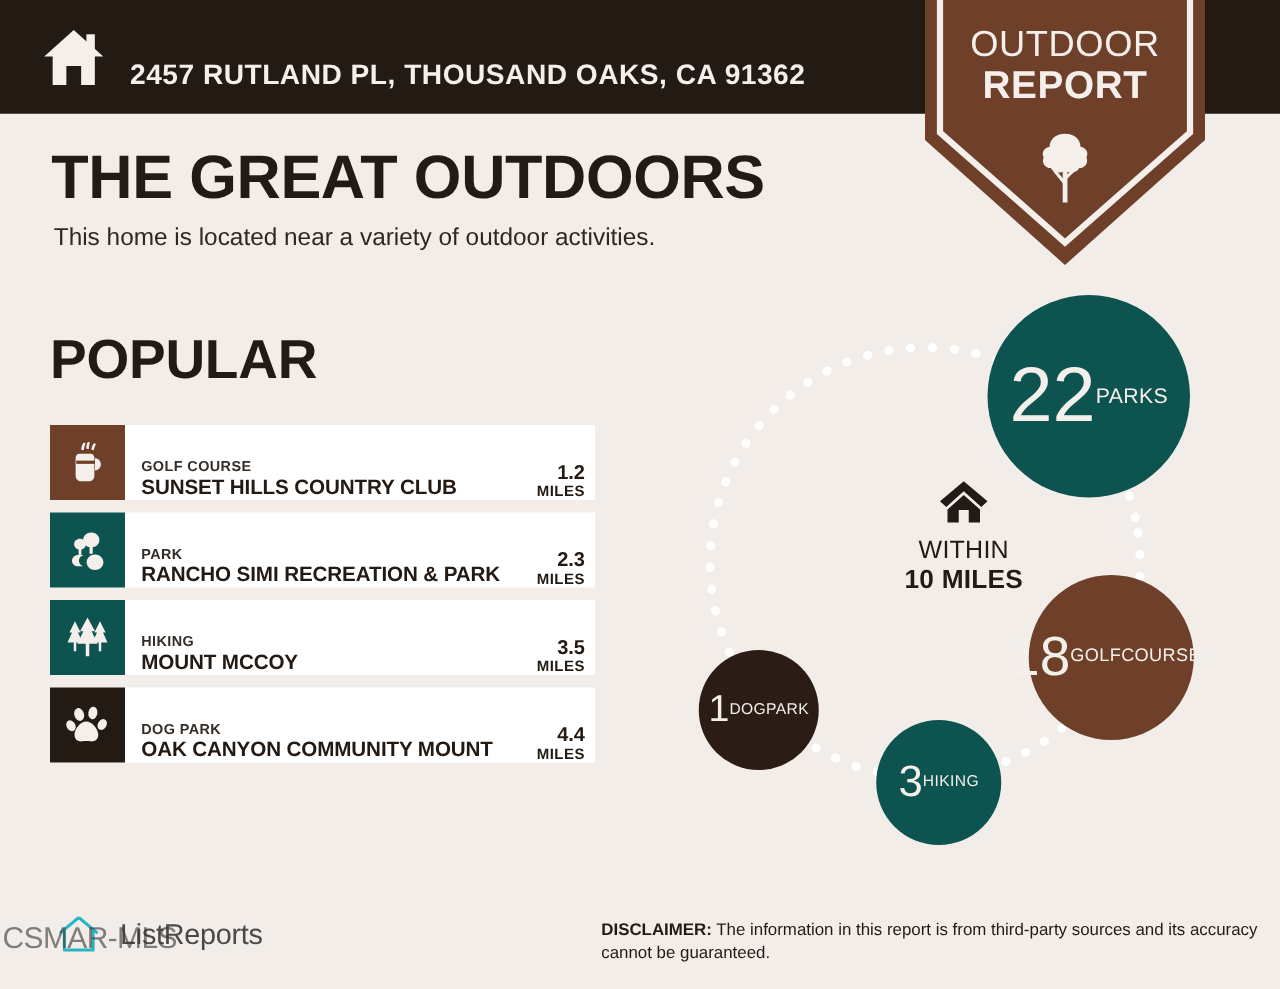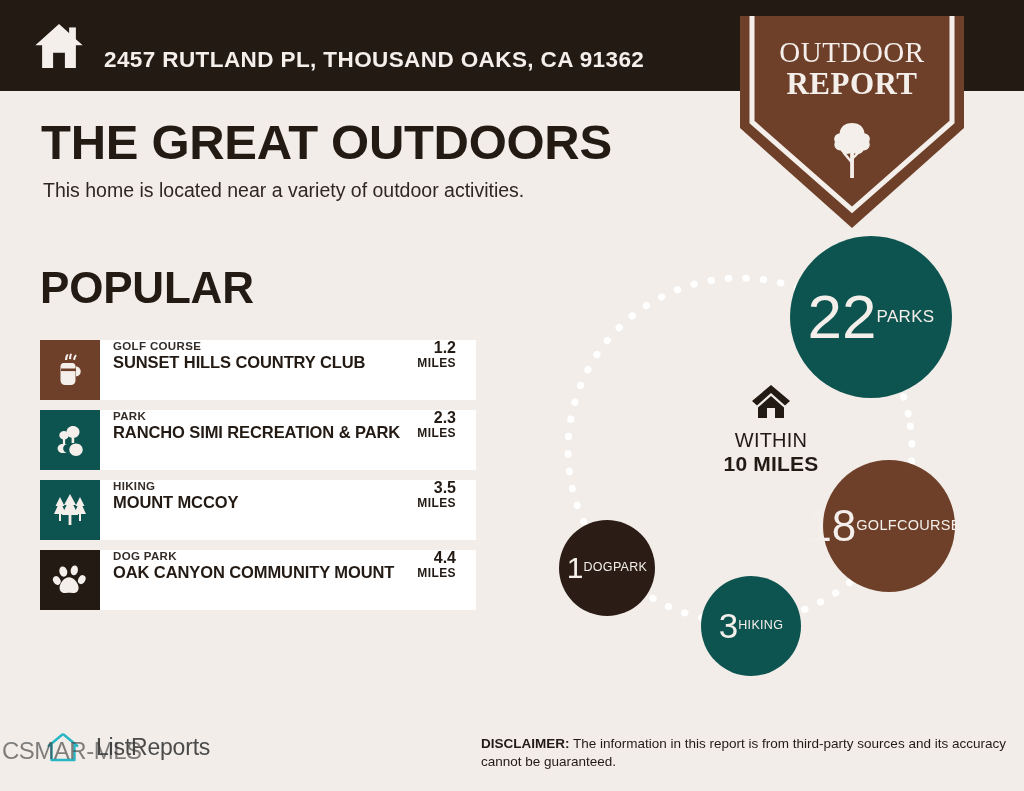--- a/index.html
+++ b/index.html
@@ -39,26 +39,25 @@
     font-weight: bold;
     letter-spacing: 0.4px;
     color: #F4EFEB;
     white-space: nowrap;
     margin-top: 28px;
   }
 
   
   .badge {
     position: absolute;
-    top: 16px;
+    top: 0;
     left: 731px;
     width: 242px;
     height: 212px;
     z-index: 5;
-    font-family: Liberation Serif, serif;
   }
   .badge svg { display: block; }
   .badge-text {
     position: absolute;
     top: 22px; left: 0;
     width: 242px;
     text-align: center;
     color: #F4EFEB;
     line-height: 1.02;
     pointer-events: none;
@@ -129,23 +128,23 @@
     height: 60px;
     flex: 0 0 60px;
     display: flex;
     align-items: center;
     justify-content: center;
   }
   .poi-tile svg { display: block; }
   .poi-body {
     flex: 1 1 auto;
     display: flex;
-    align-items: flex-start;
+    align-items: flex-end;
     justify-content: space-between;
-    padding: 0 20px 0 13px;
+    padding: 0 8px 0 13px;
     min-width: 0;
   }
   .poi-labels { min-width: 0; }
   .poi-cat {
     font-size: 11.5px;
     font-weight: bold;
     letter-spacing: 0.35px;
     color: #342C26;
     line-height: 1.15;
     white-space: nowrap;

